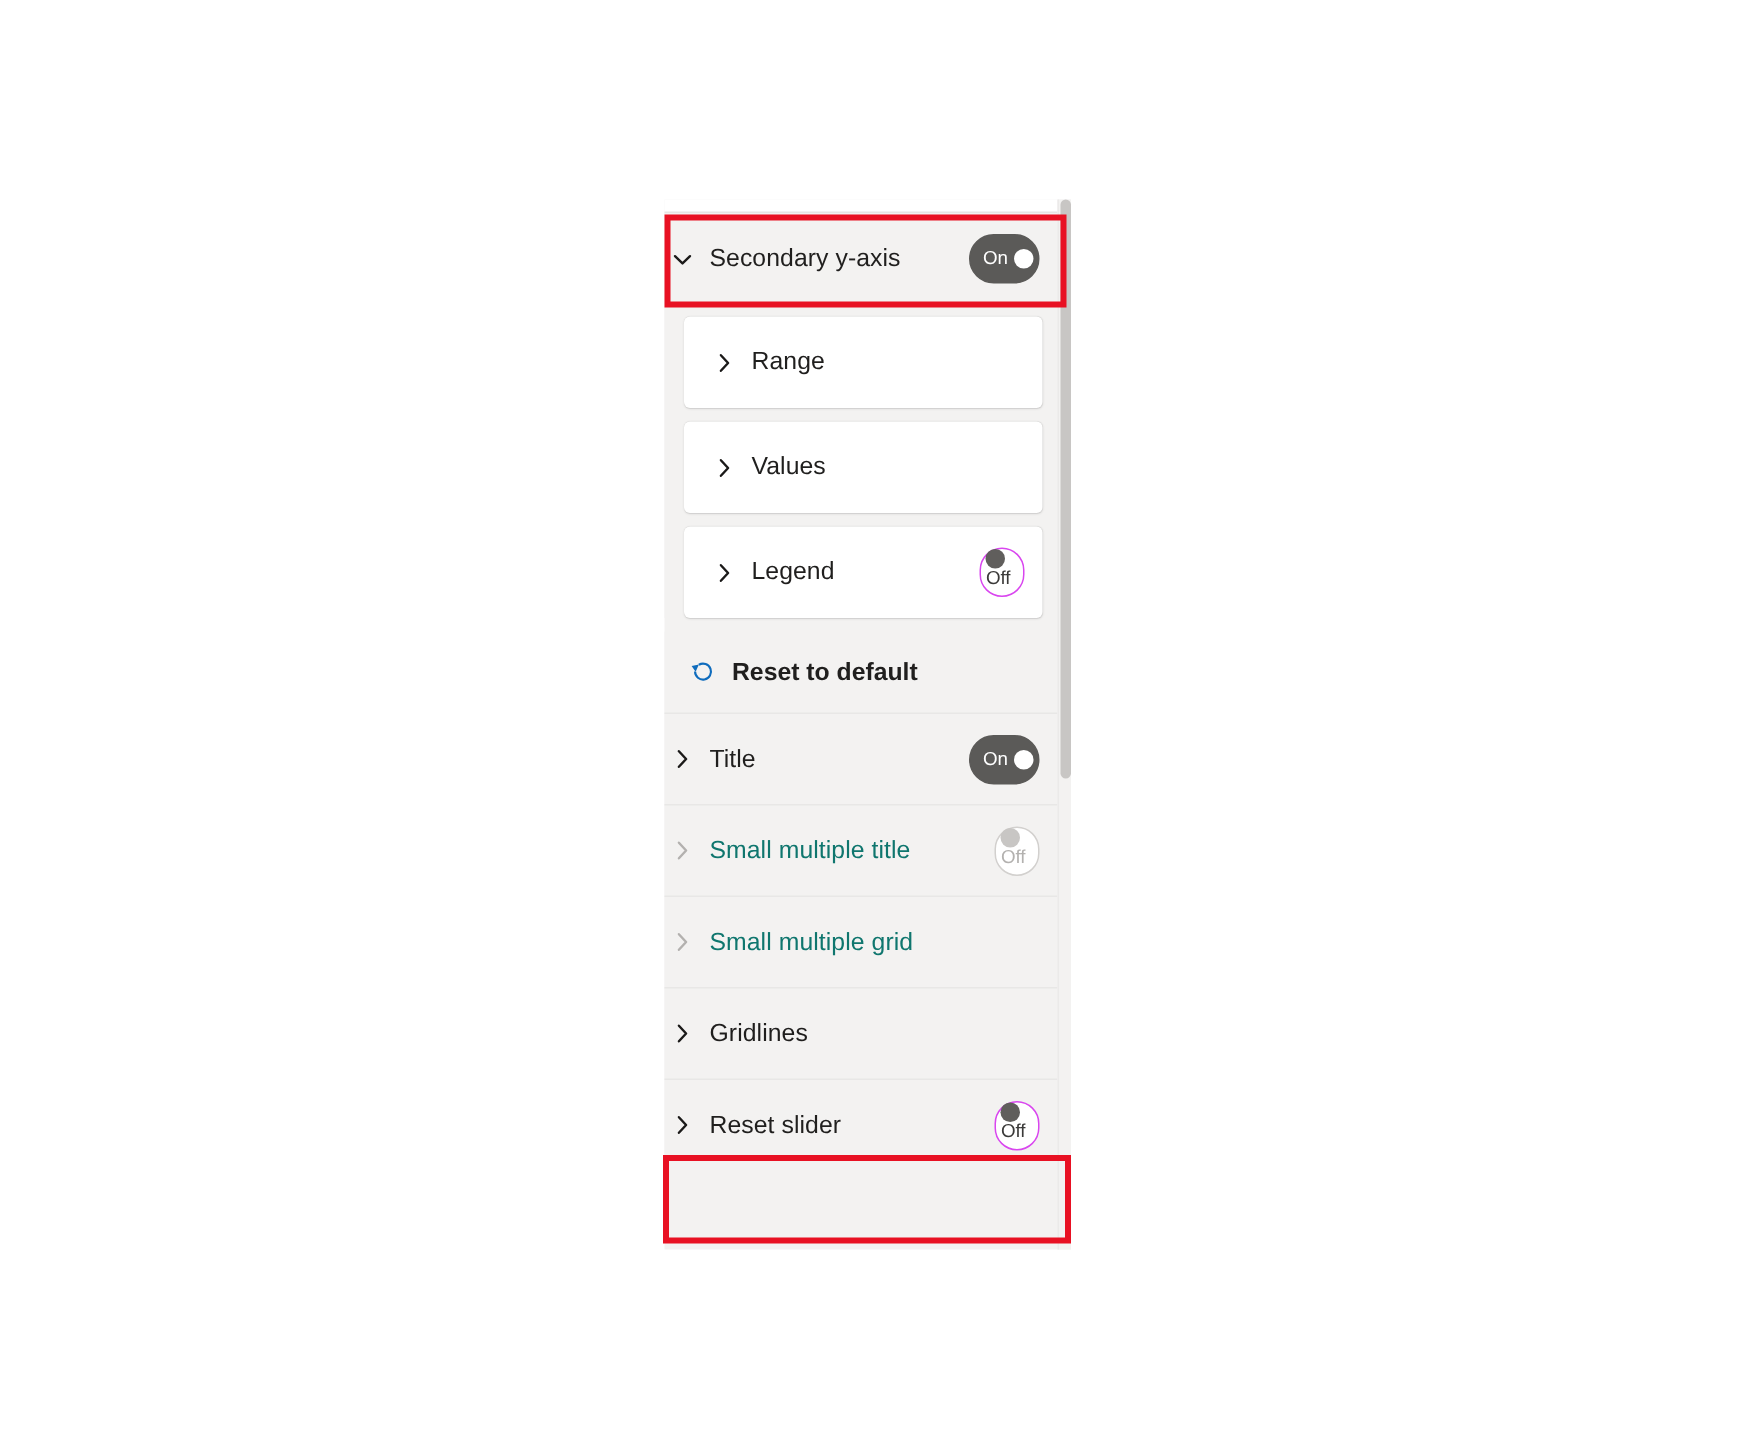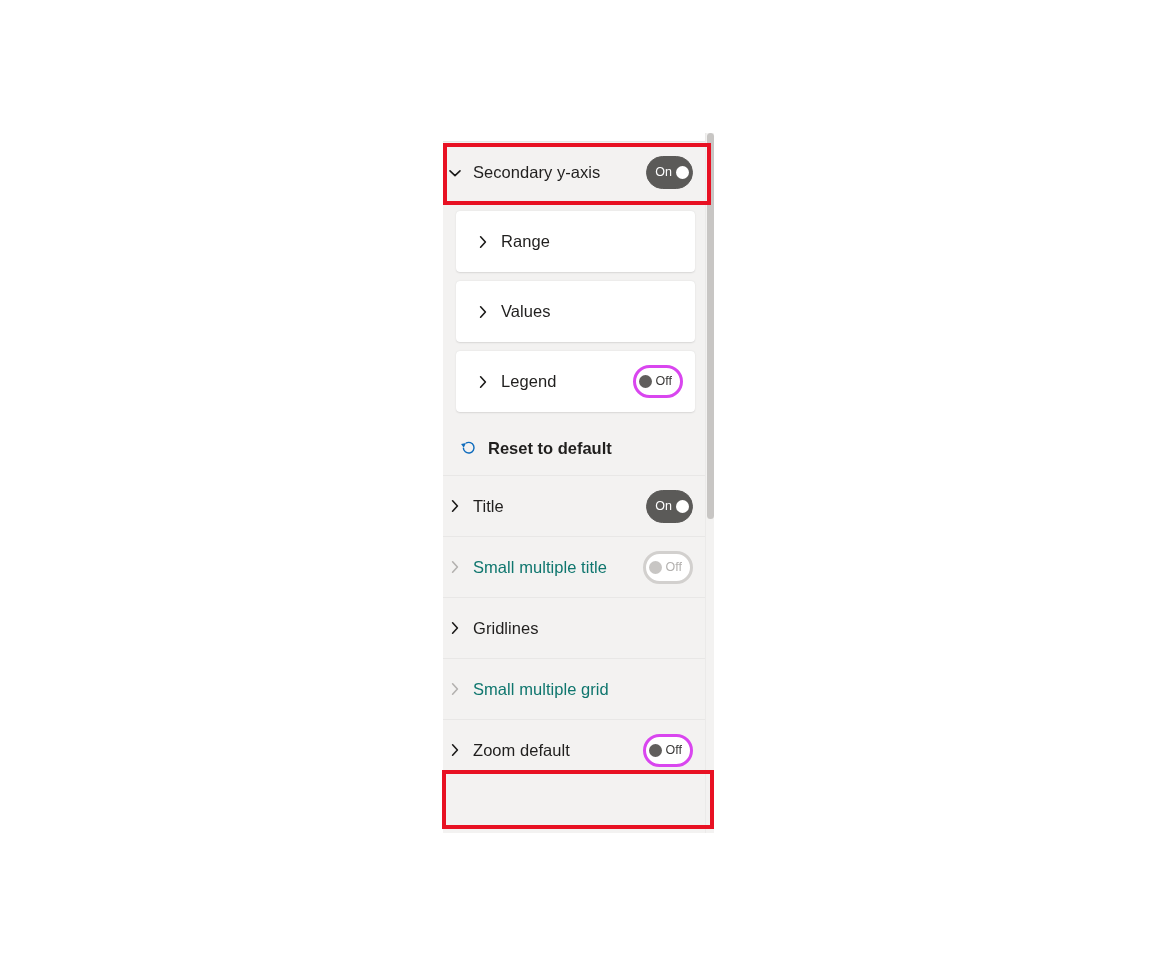--- a/index.html
+++ b/index.html
@@ -136,23 +136,24 @@
   }
   .toggle.on .knob {
     width: 13px;
     height: 13px;
     border-radius: 50%;
     background: #ffffff;
   }
 
   .toggle.off {
     background: #ffffff;
-    border: 3px solid #d946ef;
+    border: 1px solid #d946ef;
     padding: 0 8px 0 3px;
     color: #3b3a39;
+    flex-direction: column;
   }
   .toggle.off .knob {
     width: 13px;
     height: 13px;
     border-radius: 50%;
     background: #605e5c;
     margin-right: 4px;
   }
   .toggle.off .tg-text {
     font-size: 12.5px;
@@ -290,39 +291,39 @@
           <path d="M6.6 3.8 L11.4 9 L6.6 14.2"></path>
         </svg>
         <span class="row-label">Small multiple title</span>
         <span class="spacer"></span>
         <span class="toggle off dim">
           <span class="knob"></span>
           <span class="tg-text">Off</span>
         </span>
       </div>
 
+      <div class="row sep disabled">
+        <svg class="chev" viewBox="0 0 18 18">
+          <path d="M6.6 3.8 L11.4 9 L6.6 14.2"></path>
+        </svg>
+        <span class="row-label">Small multiple grid</span>
+      </div>
+
       <div class="row sep">
         <svg class="chev" viewBox="0 0 18 18">
           <path d="M6.6 3.8 L11.4 9 L6.6 14.2"></path>
         </svg>
         <span class="row-label">Gridlines</span>
       </div>
 
-      <div class="row sep disabled">
-        <svg class="chev" viewBox="0 0 18 18">
-          <path d="M6.6 3.8 L11.4 9 L6.6 14.2"></path>
-        </svg>
-        <span class="row-label">Small multiple grid</span>
-      </div>
-
       <div class="row sep">
         <svg class="chev" viewBox="0 0 18 18">
           <path d="M6.6 3.8 L11.4 9 L6.6 14.2"></path>
         </svg>
-        <span class="row-label">Zoom default</span>
+        <span class="row-label">Reset slider</span>
         <span class="spacer"></span>
         <span class="toggle off">
           <span class="knob"></span>
           <span class="tg-text">Off</span>
         </span>
       </div>
 
 
     </div>
 

